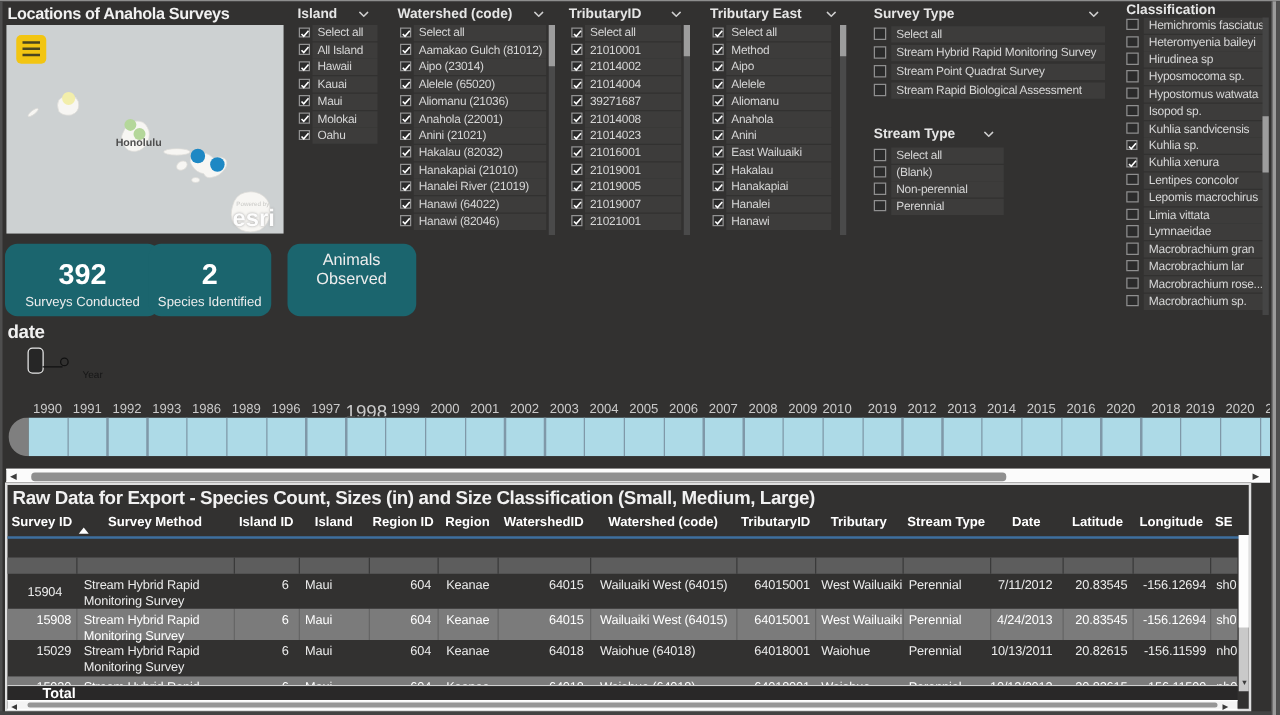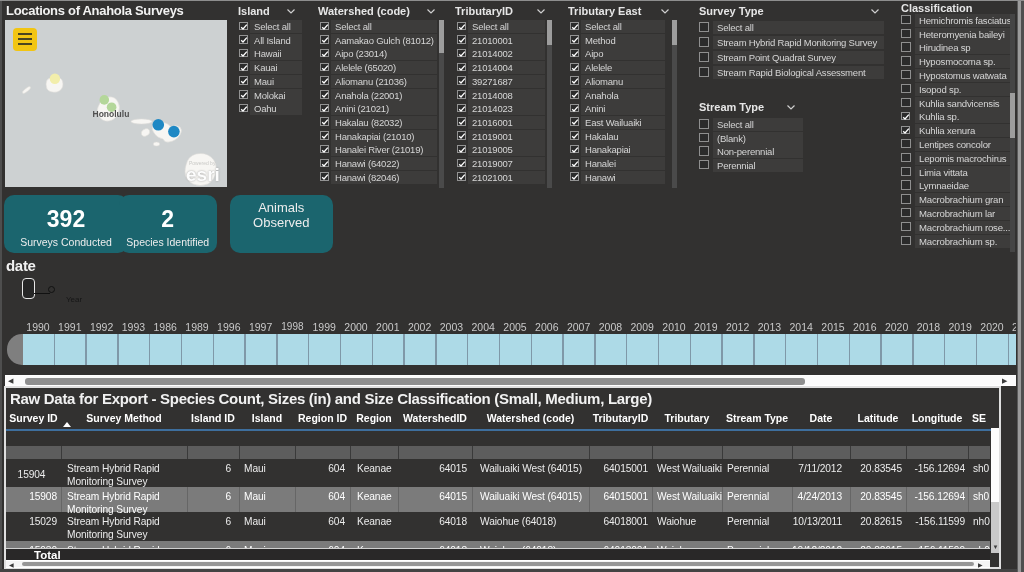--- a/index.html
+++ b/index.html
@@ -423,41 +423,41 @@
 <div class="ab" style="left:66px;top:295px;font-size:8px;color:#161616">Year</div>
 <div class="ab" style="left:0;top:321px;width:1016px;height:12px;overflow:hidden">
 <div class="ab" style="left:22.0px;top:0;width:32px;text-align:center;font-size:10.5px;color:#c9c9c9">1990</div>
 <div class="ab" style="left:53.8px;top:0;width:32px;text-align:center;font-size:10.5px;color:#c9c9c9">1991</div>
 <div class="ab" style="left:85.6px;top:0;width:32px;text-align:center;font-size:10.5px;color:#c9c9c9">1992</div>
 <div class="ab" style="left:117.4px;top:0;width:32px;text-align:center;font-size:10.5px;color:#c9c9c9">1993</div>
 <div class="ab" style="left:149.2px;top:0;width:32px;text-align:center;font-size:10.5px;color:#c9c9c9">1986</div>
 <div class="ab" style="left:181.0px;top:0;width:32px;text-align:center;font-size:10.5px;color:#c9c9c9">1989</div>
 <div class="ab" style="left:212.8px;top:0;width:32px;text-align:center;font-size:10.5px;color:#c9c9c9">1996</div>
 <div class="ab" style="left:244.6px;top:0;width:32px;text-align:center;font-size:10.5px;color:#c9c9c9">1997</div>
-<div class="ab" style="left:276.4px;top:0;width:32px;text-align:center;font-size:10px;color:#c9c9c9">1998</div>
+<div class="ab" style="left:276.4px;top:0;width:32px;text-align:center;font-size:15px;color:#c9c9c9">1998</div>
 <div class="ab" style="left:308.2px;top:0;width:32px;text-align:center;font-size:10.5px;color:#c9c9c9">1999</div>
 <div class="ab" style="left:340.0px;top:0;width:32px;text-align:center;font-size:10.5px;color:#c9c9c9">2000</div>
 <div class="ab" style="left:371.8px;top:0;width:32px;text-align:center;font-size:10.5px;color:#c9c9c9">2001</div>
 <div class="ab" style="left:403.6px;top:0;width:32px;text-align:center;font-size:10.5px;color:#c9c9c9">2002</div>
 <div class="ab" style="left:435.4px;top:0;width:32px;text-align:center;font-size:10.5px;color:#c9c9c9">2003</div>
 <div class="ab" style="left:467.2px;top:0;width:32px;text-align:center;font-size:10.5px;color:#c9c9c9">2004</div>
 <div class="ab" style="left:499.0px;top:0;width:32px;text-align:center;font-size:10.5px;color:#c9c9c9">2005</div>
 <div class="ab" style="left:530.8px;top:0;width:32px;text-align:center;font-size:10.5px;color:#c9c9c9">2006</div>
 <div class="ab" style="left:562.6px;top:0;width:32px;text-align:center;font-size:10.5px;color:#c9c9c9">2007</div>
 <div class="ab" style="left:594.4px;top:0;width:32px;text-align:center;font-size:10.5px;color:#c9c9c9">2008</div>
 <div class="ab" style="left:626.2px;top:0;width:32px;text-align:center;font-size:10.5px;color:#c9c9c9">2009</div>
-<div class="ab" style="left:658.0px;top:0;width:32px;text-align:center;font-size:10.5px;color:#c9c9c9">2010</div>
+<div class="ab" style="left:658.0px;top:0;width:32px;text-align:left;font-size:10.5px;color:#c9c9c9">2010</div>
 <div class="ab" style="left:689.8px;top:0;width:32px;text-align:center;font-size:10.5px;color:#c9c9c9">2019</div>
 <div class="ab" style="left:721.6px;top:0;width:32px;text-align:center;font-size:10.5px;color:#c9c9c9">2012</div>
 <div class="ab" style="left:753.4px;top:0;width:32px;text-align:center;font-size:10.5px;color:#c9c9c9">2013</div>
 <div class="ab" style="left:785.2px;top:0;width:32px;text-align:center;font-size:10.5px;color:#c9c9c9">2014</div>
 <div class="ab" style="left:817.0px;top:0;width:32px;text-align:center;font-size:10.5px;color:#c9c9c9">2015</div>
 <div class="ab" style="left:848.8px;top:0;width:32px;text-align:center;font-size:10.5px;color:#c9c9c9">2016</div>
 <div class="ab" style="left:880.6px;top:0;width:32px;text-align:center;font-size:10.5px;color:#c9c9c9">2020</div>
-<div class="ab" style="left:912.4px;top:0;width:32px;text-align:center;font-size:10.5px;color:#c9c9c9">2018</div>
+<div class="ab" style="left:912.4px;top:0;width:32px;text-align:right;font-size:10.5px;color:#c9c9c9">2018</div>
 <div class="ab" style="left:944.2px;top:0;width:32px;text-align:center;font-size:10.5px;color:#c9c9c9">2019</div>
 <div class="ab" style="left:976.0px;top:0;width:32px;text-align:center;font-size:10.5px;color:#c9c9c9">2020</div>
 <div class="ab" style="left:1007.8px;top:0;width:32px;text-align:center;font-size:10.5px;color:#c9c9c9">2021</div>
 </div>
 <div class="ab" style="left:0;top:334px;width:1016px;height:31px;overflow:hidden">
 <div class="ab" style="left:7px;top:0;width:16px;height:31px;background:#7f7f7f;border-radius:15px 0 0 15px"></div>
 <div class="ab" style="left:22.5px;top:0;width:993.5px;height:31px;background:#addae7"></div>
 <div class="ab" style="left:53.5px;top:0;width:1.6px;height:31px;background:#7f98a8"></div>
 <div class="ab" style="left:85.3px;top:0;width:1.6px;height:31px;background:#7f98a8"></div>
 <div class="ab" style="left:117.1px;top:0;width:1.6px;height:31px;background:#7f98a8"></div>
@@ -522,21 +522,21 @@
 <div class="sep" style="left:350px;top:445.5px;height:13px;background:#3a3a3a"></div>
 <div class="sep" style="left:398px;top:445.5px;height:13px;background:#3a3a3a"></div>
 <div class="sep" style="left:472px;top:445.5px;height:13px;background:#3a3a3a"></div>
 <div class="sep" style="left:589px;top:445.5px;height:13px;background:#3a3a3a"></div>
 <div class="sep" style="left:652px;top:445.5px;height:13px;background:#3a3a3a"></div>
 <div class="sep" style="left:722px;top:445.5px;height:13px;background:#3a3a3a"></div>
 <div class="sep" style="left:792px;top:445.5px;height:13px;background:#3a3a3a"></div>
 <div class="sep" style="left:850px;top:445.5px;height:13px;background:#3a3a3a"></div>
 <div class="sep" style="left:906px;top:445.5px;height:13px;background:#3a3a3a"></div>
 <div class="sep" style="left:968px;top:445.5px;height:13px;background:#3a3a3a"></div>
-<div class="cell" style="left:6px;top:468px;width:55px;height:26px;text-align:center;padding-left:0px;padding-right:4px;color:#ececec">15904</div>
+<div class="cell" style="left:6px;top:468px;width:55px;height:26px;text-align:left;padding-left:16px;padding-right:4px;color:#ececec">15904</div>
 <div class="cell cellw" style="left:61px;top:461.5px;width:126px;height:26px;text-align:left;padding-left:6px;padding-right:0px;color:#ececec">Stream Hybrid Rapid Monitoring Survey</div>
 <div class="cell" style="left:187px;top:461.5px;width:52px;height:26px;text-align:right;padding-left:0px;padding-right:8px;color:#ececec">6</div>
 <div class="cell" style="left:239px;top:461.5px;width:56px;height:26px;text-align:left;padding-left:5px;padding-right:0px;color:#ececec">Maui</div>
 <div class="cell" style="left:295px;top:461.5px;width:55px;height:26px;text-align:right;padding-left:0px;padding-right:5px;color:#ececec">604</div>
 <div class="cell" style="left:350px;top:461.5px;width:48px;height:26px;text-align:left;padding-left:7px;padding-right:0px;color:#ececec">Keanae</div>
 <div class="cell" style="left:398px;top:461.5px;width:74px;height:26px;text-align:right;padding-left:0px;padding-right:5px;color:#ececec">64015</div>
 <div class="cell" style="left:472px;top:461.5px;width:117px;height:26px;text-align:left;padding-left:8px;padding-right:0px;color:#ececec">Wailuaiki West (64015)</div>
 <div class="cell" style="left:589px;top:461.5px;width:63px;height:26px;text-align:right;padding-left:0px;padding-right:4px;color:#ececec">64015001</div>
 <div class="cell" style="left:652px;top:461.5px;width:70px;height:26px;text-align:left;padding-left:5px;padding-right:0px;color:#ececec">West Wailuaiki</div>
 <div class="cell" style="left:722px;top:461.5px;width:70px;height:26px;text-align:left;padding-left:5px;padding-right:0px;color:#ececec">Perennial</div>

